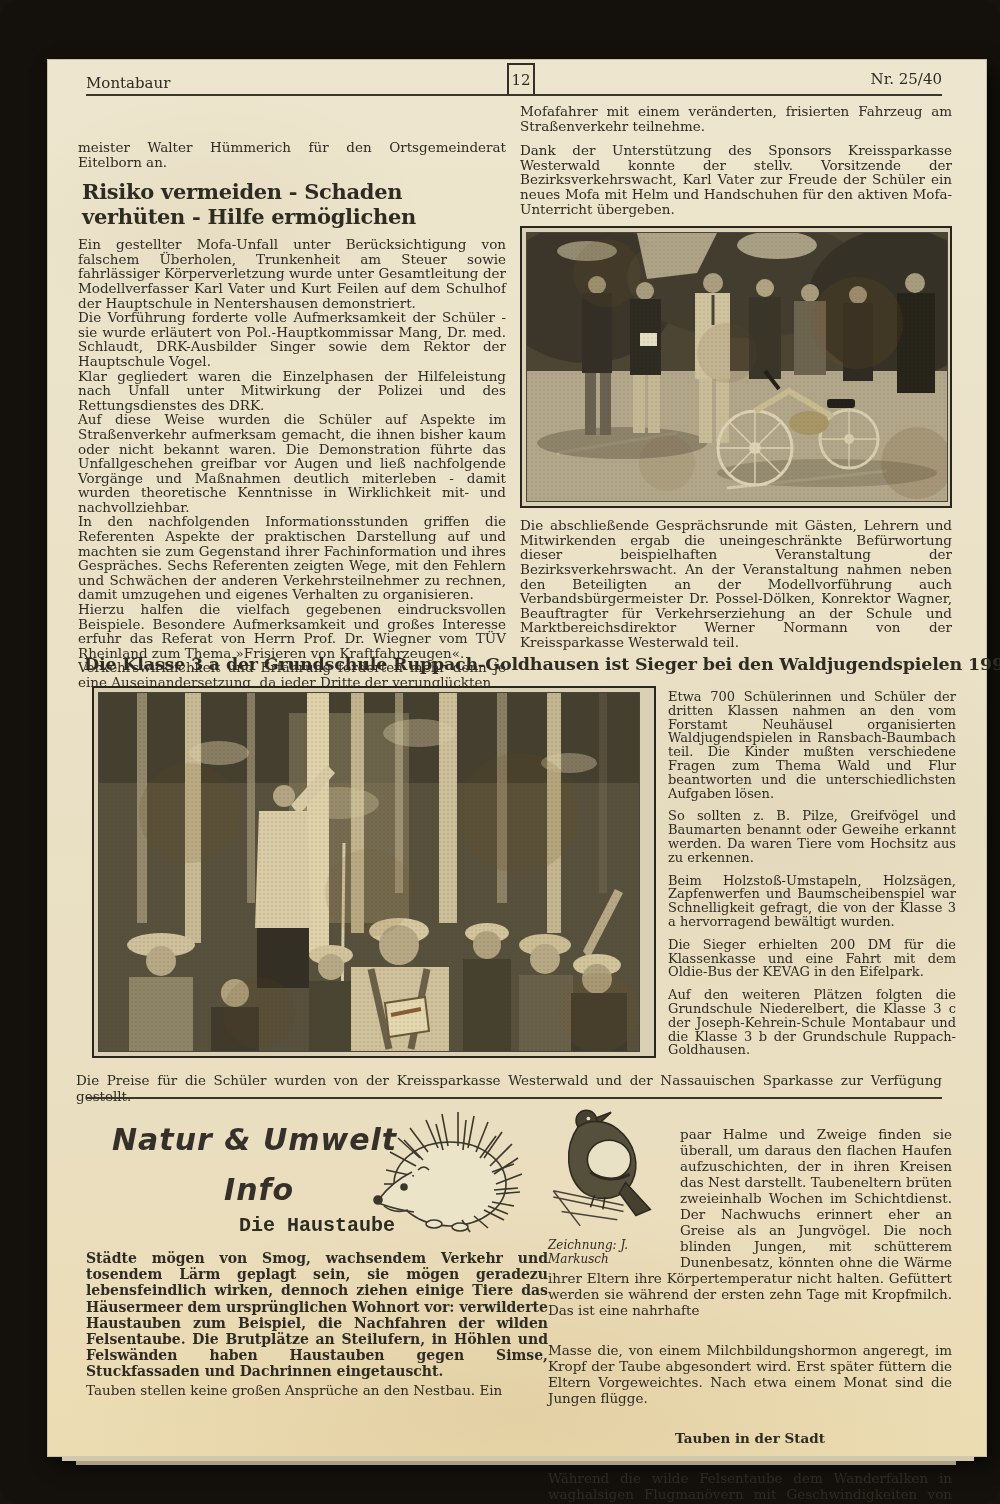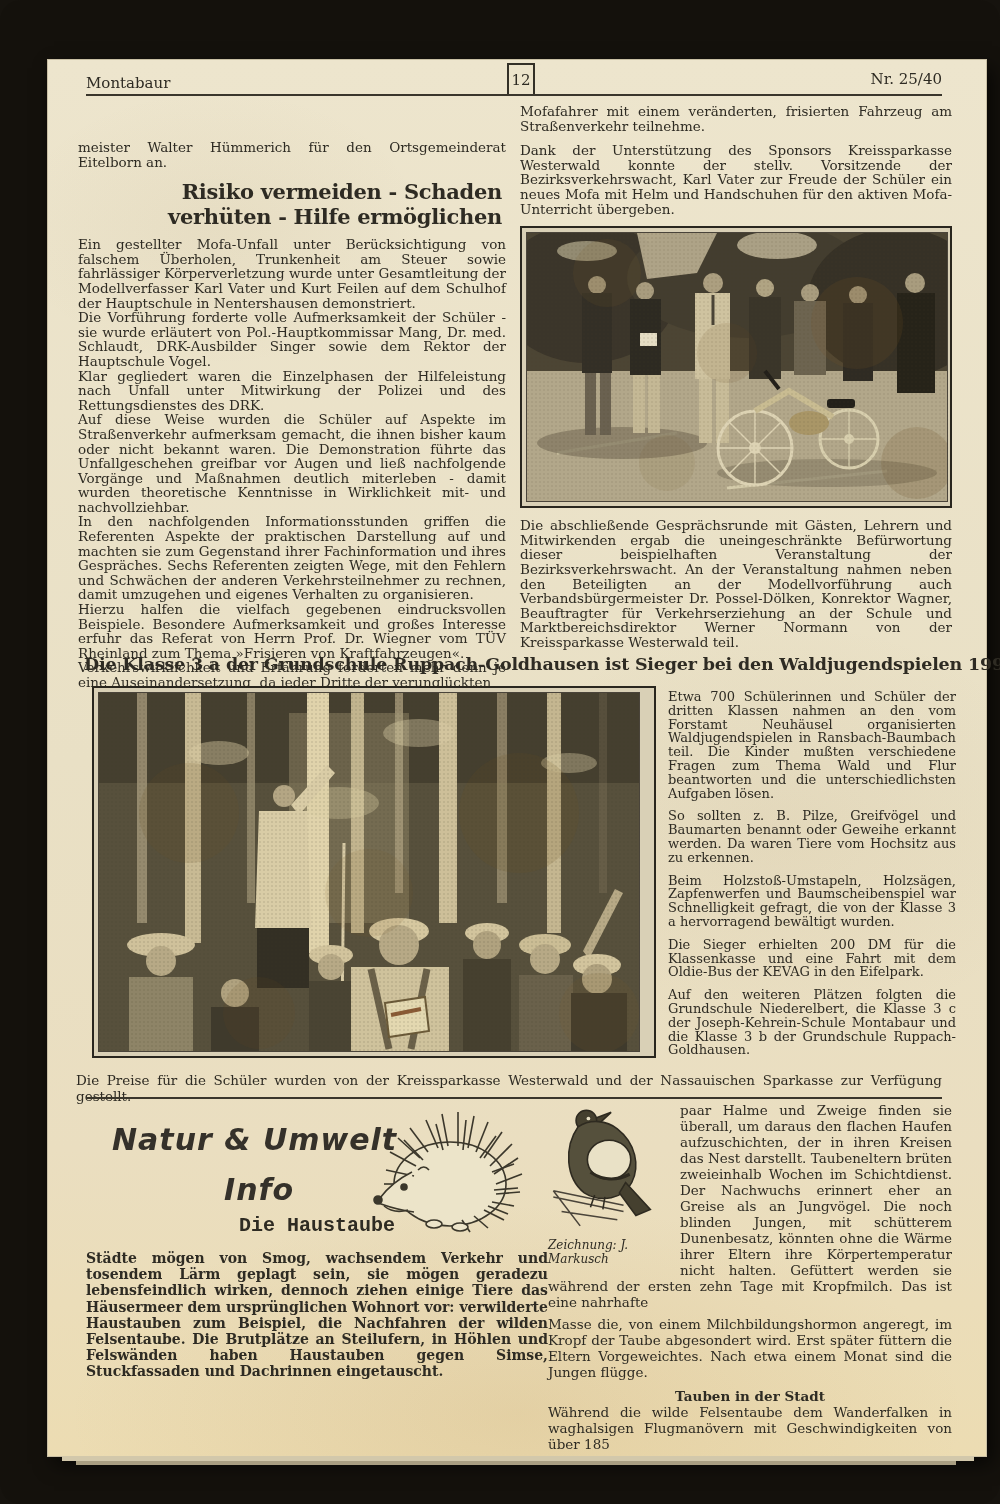--- a/index.html
+++ b/index.html
@@ -21,21 +21,21 @@
   .hdr-right{position:absolute;right:44px;top:10px;font-size:15px;}
   .pnum-box{position:absolute;left:459px;top:3px;width:24px;height:29px;border:2px solid #333027;
     background:#ece4cb;display:flex;align-items:center;justify-content:center;font-size:15px;}
   .hdr-rule{position:absolute;left:38px;right:44px;top:34px;height:2px;background:#3a362c;}
 
   p{margin:0;text-align:justify;}
   .body-text{font-size:13.5px;line-height:14.6px;}
 
   .col-left{position:absolute;left:30px;top:44px;width:428px;margin-top:36px;}
   .col-right{position:absolute;left:472px;top:44px;width:432px;}
-  .headline1{font-size:21px;line-height:25px;font-weight:bold;text-align:right;
+  .headline1{font-size:21px;line-height:25px;font-weight:bold;text-align:left;
     margin:10px 4px 8px 4px;letter-spacing:-0.3px;}
   .gap6{margin-top:10px;}
 
   .photo-frame{border:2px solid #29261e;background:#d9d0b6;padding:4px;}
   .photo-frame .inner{display:block;border:1px solid #4a443a;}
   .pf1{margin-top:10px;width:420px;}
   .pf2{position:absolute;left:44px;top:626px;width:552px;}
 
   .headline2{position:absolute;left:36px;top:594px;width:872px;font-size:17.5px;font-weight:bold;
     letter-spacing:-0.2px;white-space:nowrap;}
@@ -52,21 +52,21 @@
   .nat-title2{position:absolute;left:176px;top:1112px;font-family:"DejaVu Sans","Liberation Sans",sans-serif;
     font-style:italic;font-weight:bold;font-size:30px;color:#35312a;letter-spacing:1px;}
   .hedgehog{position:absolute;left:300px;top:1040px;}
   .nat-sub{position:absolute;left:38px;top:1154px;width:462px;text-align:center;
     font-size:20px;font-weight:bold;font-family:Liberation Mono, monospace;}
   .nat-left{position:absolute;left:38px;top:1190px;width:462px;}
   .nat-left .lead{font-weight:bold;font-size:14px;line-height:16.2px;}
   .nat-left .tail{font-size:13.5px;line-height:16px;margin-top:2px;}
 
   .nat-right{position:absolute;left:500px;top:1042px;width:404px;}
-  .nat-right p{font-size:13.5px;line-height:16px;}
+  .nat-right p{font-size:13.5px;line-height:16px;margin-top:24px;}
   .pigeon-box{float:left;width:122px;margin-right:10px;}
   .pigeon-cap{font-style:italic;font-size:12px;margin-top:4px;text-align:left;}
   .nat-sub2{font-weight:bold;font-size:14.5px;margin-top:8px;text-align:center;}
   .mt6{margin-top:6px;}
 </style>
 </head>
 <body>
 
 <div id="canvas">
   <div class="page">
@@ -288,20 +288,21 @@
         <path d="M70,70 Q76,64 81,70"></path>
         <ellipse cx="86" cy="124" rx="8" ry="4" fill="#ece4c9"></ellipse>
         <ellipse cx="112" cy="127" rx="8" ry="4" fill="#ece4c9"></ellipse>
       </g>
     </svg>
 
     <div class="nat-sub">Die Haustaube</div>
 
     <div class="nat-left">
       <p class="lead">Städte mögen von Smog, wachsendem Verkehr und tosendem Lärm geplagt sein, sie mögen geradezu lebensfeindlich wirken, dennoch ziehen einige Tiere das Häusermeer dem ursprünglichen Wohnort vor: verwilderte Haustauben zum Beispiel, die Nachfahren der wilden Felsentaube. Die Brutplätze an Steilufern, in Höhlen und Felswänden haben Haustauben gegen Simse, Stuckfassaden und Dachrinnen eingetauscht.</p>
+      <p class="tail">Tauben stellen keine großen Ansprüche an den Nestbau. Ein</p>
     </div>
 
     <div class="nat-right">
       <div class="pigeon-box">
         <svg width="118" height="128" viewBox="0 0 112 124">
           <g stroke="#2e2a20" stroke-width="1.5" fill="none">
             <path d="M4,86 L72,100 M4,92 L72,106 M12,106 L66,114 M4,86 L30,120" stroke="#4a443a"></path>
             <path d="M44,16 L60,10 L46,23 Z" fill="#45402f"></path>
             <circle cx="36" cy="18" r="10" fill="#45402f"></circle>
             <path d="M28,24 C14,44 16,74 34,88 C50,98 72,94 80,78 C88,62 84,40 66,26 C56,18 40,16 28,24 Z" fill="#55503c"></path>

